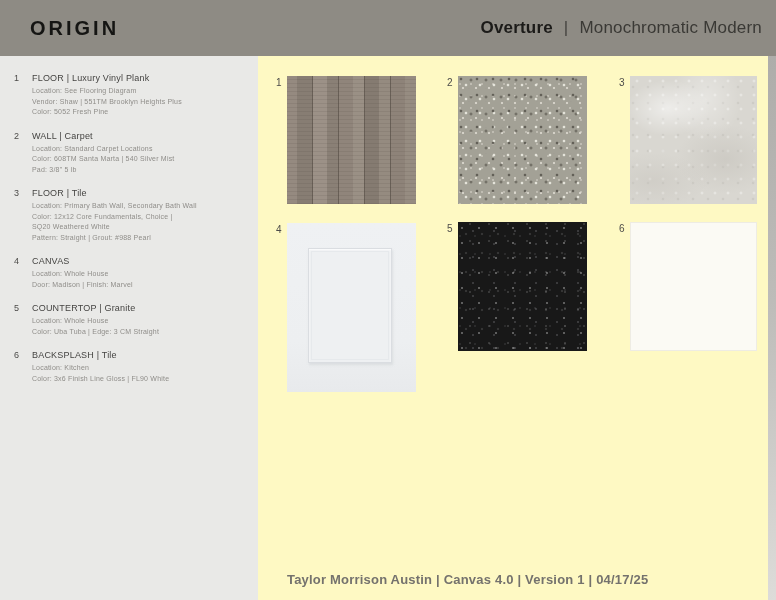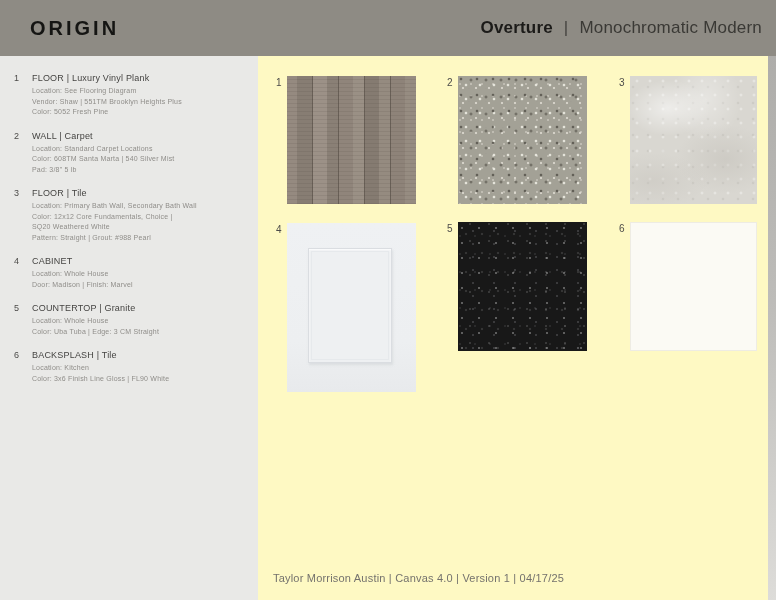--- a/index.html
+++ b/index.html
@@ -110,21 +110,21 @@
   .tex-backsplash{
     background:#fbfaf4;border:1px solid #eeece3;box-sizing:border-box;
   }
   
   .edge-strip{
     position:absolute;left:768px;top:56px;width:8px;height:544px;
     background:linear-gradient(180deg,#aeadaa 0%,#bdbcb9 45%,#dddcd9 100%);
   }
   
   .footer-info{
-    position:absolute;left:273px;top:572px;font-size:11px;font-weight:400;
+    position:absolute;left:287px;top:572px;font-size:13px;font-weight:700;
     color:#74726d;letter-spacing:0.2px;
   }
   .canvas-logo{
     position:absolute;left:660px;top:552px;width:104px;height:38px;
   }
   .canvas-word{
     position:absolute;left:6px;top:0;
     font-family:"Liberation Serif","DejaVu Serif",serif;
     font-size:25px;letter-spacing:2.5px;color:#424140;line-height:30px;
   }
@@ -185,21 +185,21 @@
         <div class="detail">Location: Primary Bath Wall, Secondary Bath Wall</div>
         <div class="detail">Color: 12x12 Core Fundamentals, Choice |
 SQ20 Weathered White</div>
         <div class="detail">Pattern: Straight | Grout: #988 Pearl</div>
       </div>
     </div>
 
     <div class="spec-item">
       <div class="spec-head">
         <span class="spec-num">4</span>
-        <span class="spec-title">CABINET</span>
+        <span class="spec-title">CANVAS</span>
       </div>
       <div class="spec-details">
         <div class="detail">Location: Whole House</div>
         <div class="detail">Door: Madison | Finish: Marvel</div>
       </div>
     </div>
 
     <div class="spec-item">
       <div class="spec-head">
         <span class="spec-num">5</span>

